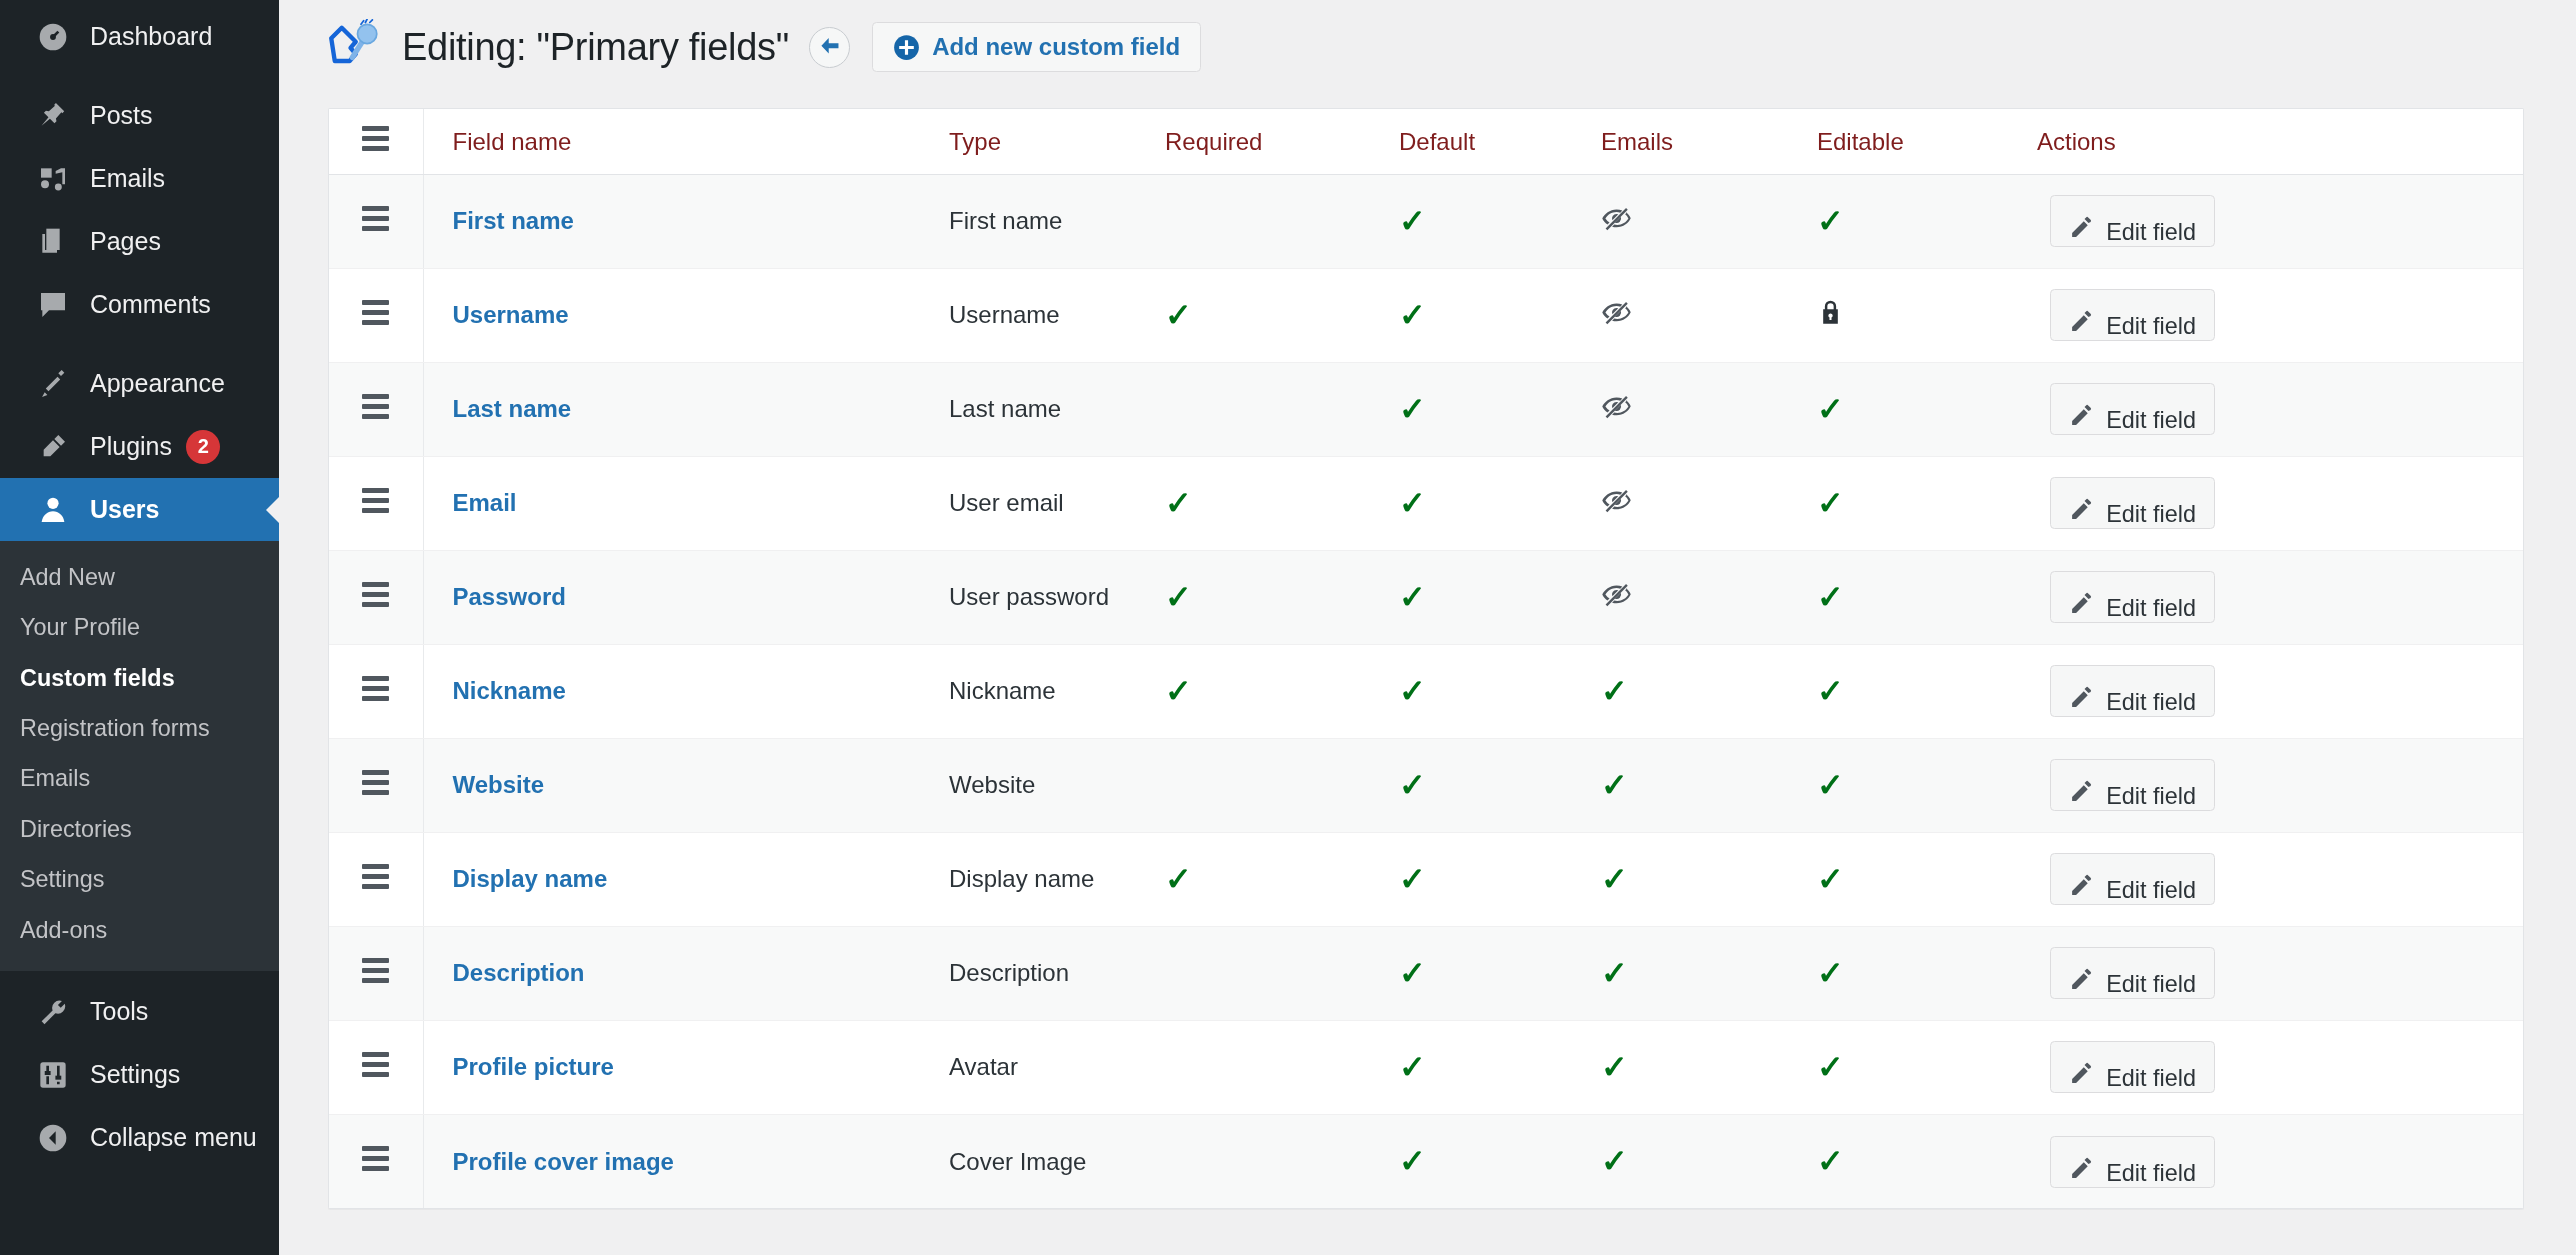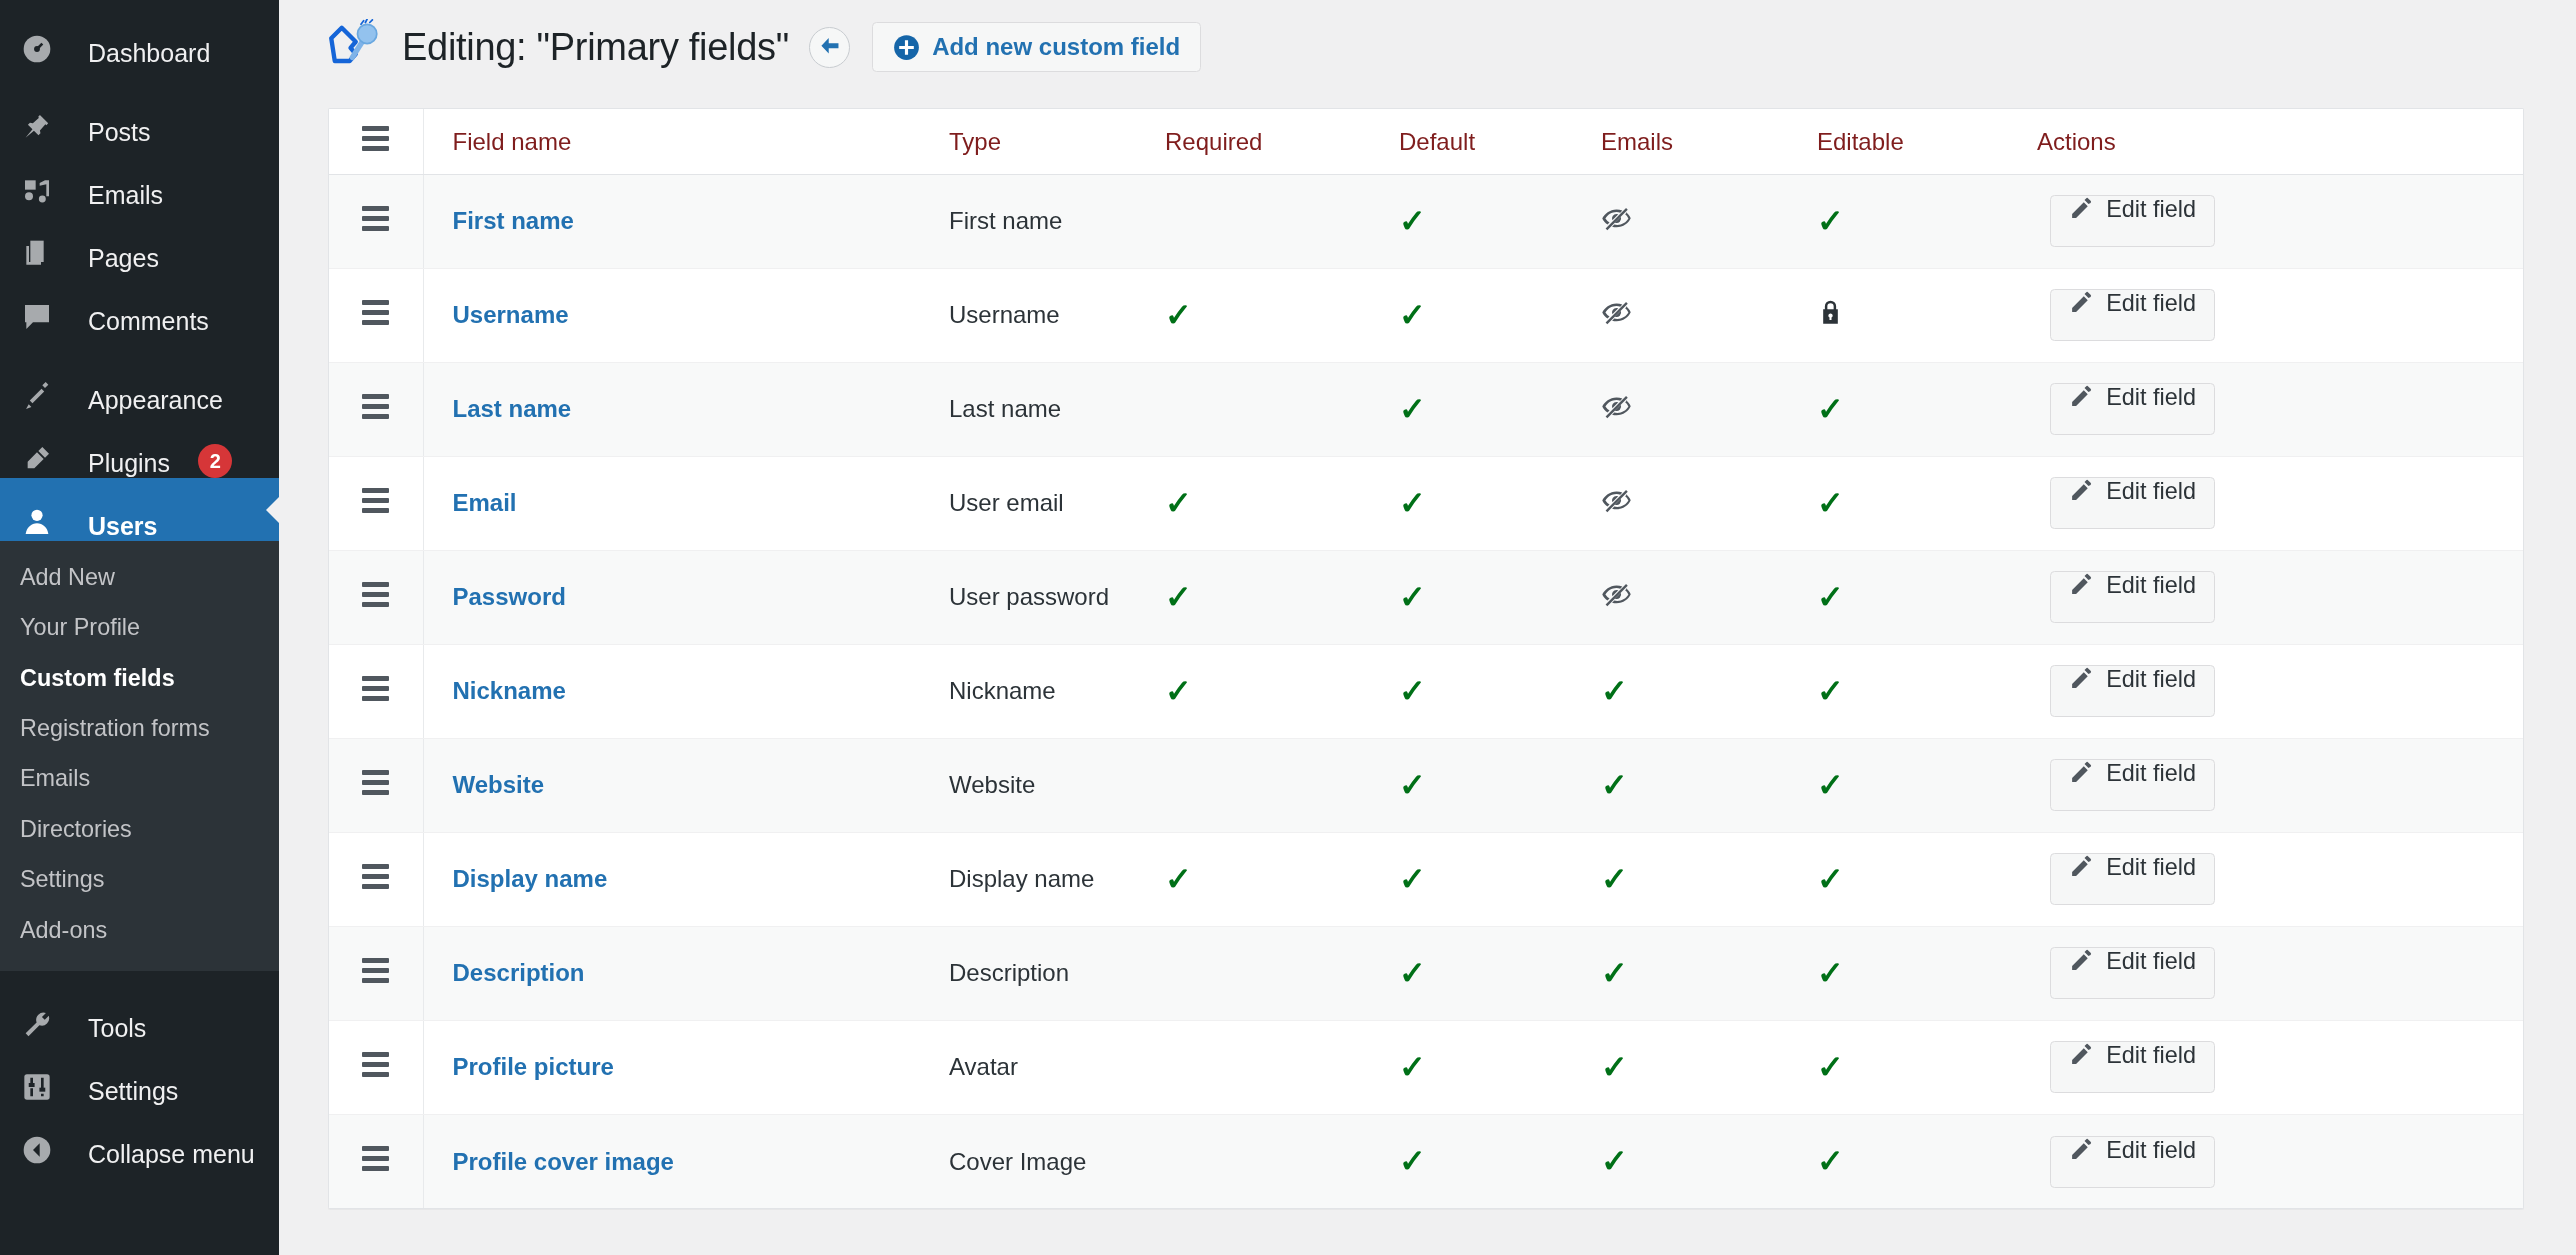--- a/index.html
+++ b/index.html
@@ -11,24 +11,24 @@
   }
   .app { display: flex; width: 2576px; height: 1256px; }
 
   
   .sidebar {
     width: 279px; min-width: 279px; height: 1256px;
     background: #1d2327; color: #f0f0f1;
     padding-top: 5.4px; position: relative;
   }
   .menu-item {
-    display: flex; align-items: flex-end;
-    height: 63px; padding-left: 18px;
+    display: flex; align-items: center;
+    height: 63px; padding-left: 34px;
     font-size: 25px; font-weight: 400; color: #f0f0f1;
-    position: relative; cursor: pointer; gap: 14px;
+    position: relative; cursor: pointer;
   }
   .menu-item .mi-icon {
     width: 38px; min-width: 38px; height: 38px;
     display: flex; align-items: center; justify-content: center;
     margin-right: 18px; color: #a7aaad;
   }
   .menu-item .mi-icon svg { width: 32px; height: 32px; fill: #a7aaad; }
   .menu-item.current {
     background: #2271b1; color: #fff; font-weight: 600;
   }
@@ -131,21 +131,21 @@
   }
   .handle-icon span:last-child { margin-bottom: 0; }
 
   .check { color: #007017; font-size: 32px; line-height: 1; font-weight: 700; }
   .icon-cell { }
   .eye-off, .lock { display: inline-block; vertical-align: middle; }
   .eye-off svg { width: 31px; height: 31px; fill: #50575e; }
   .lock svg { width: 27px; height: 31px; fill: #2c3338; }
 
   .edit-btn {
-    display: inline-flex; align-items: flex-start; gap: 12.6px;
+    display: inline-flex; align-items: flex-end; gap: 12.6px;
     height: 52px; padding: 0 18px;
     background: #f6f7f7; border: 1.8px solid #dcdcde;
     border-radius: 4.5px; color: #2c3338;
     font-size: 23.4px; font-family: "Liberation Sans", sans-serif;
     cursor: pointer; white-space: nowrap;
   }
   .edit-btn svg { width: 25px; height: 25px; fill: #50575e; flex: 0 0 auto; }
   td.td-actions { padding-left: 12.6px; }
 </style>
 </head>

